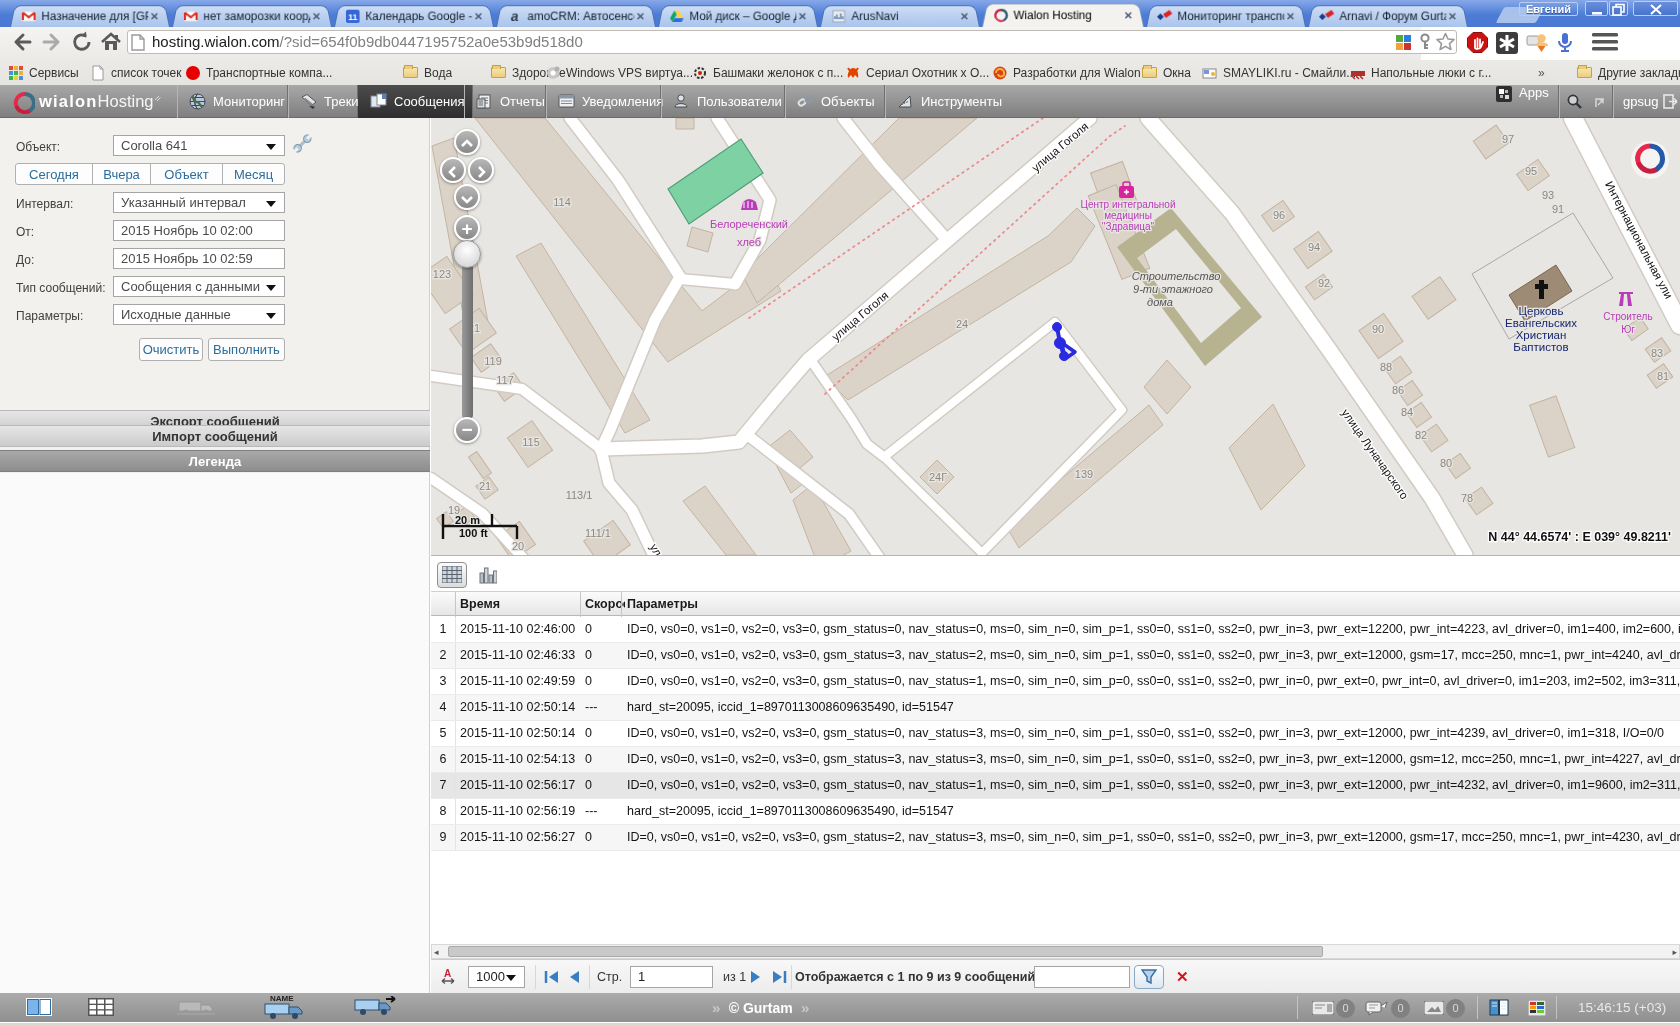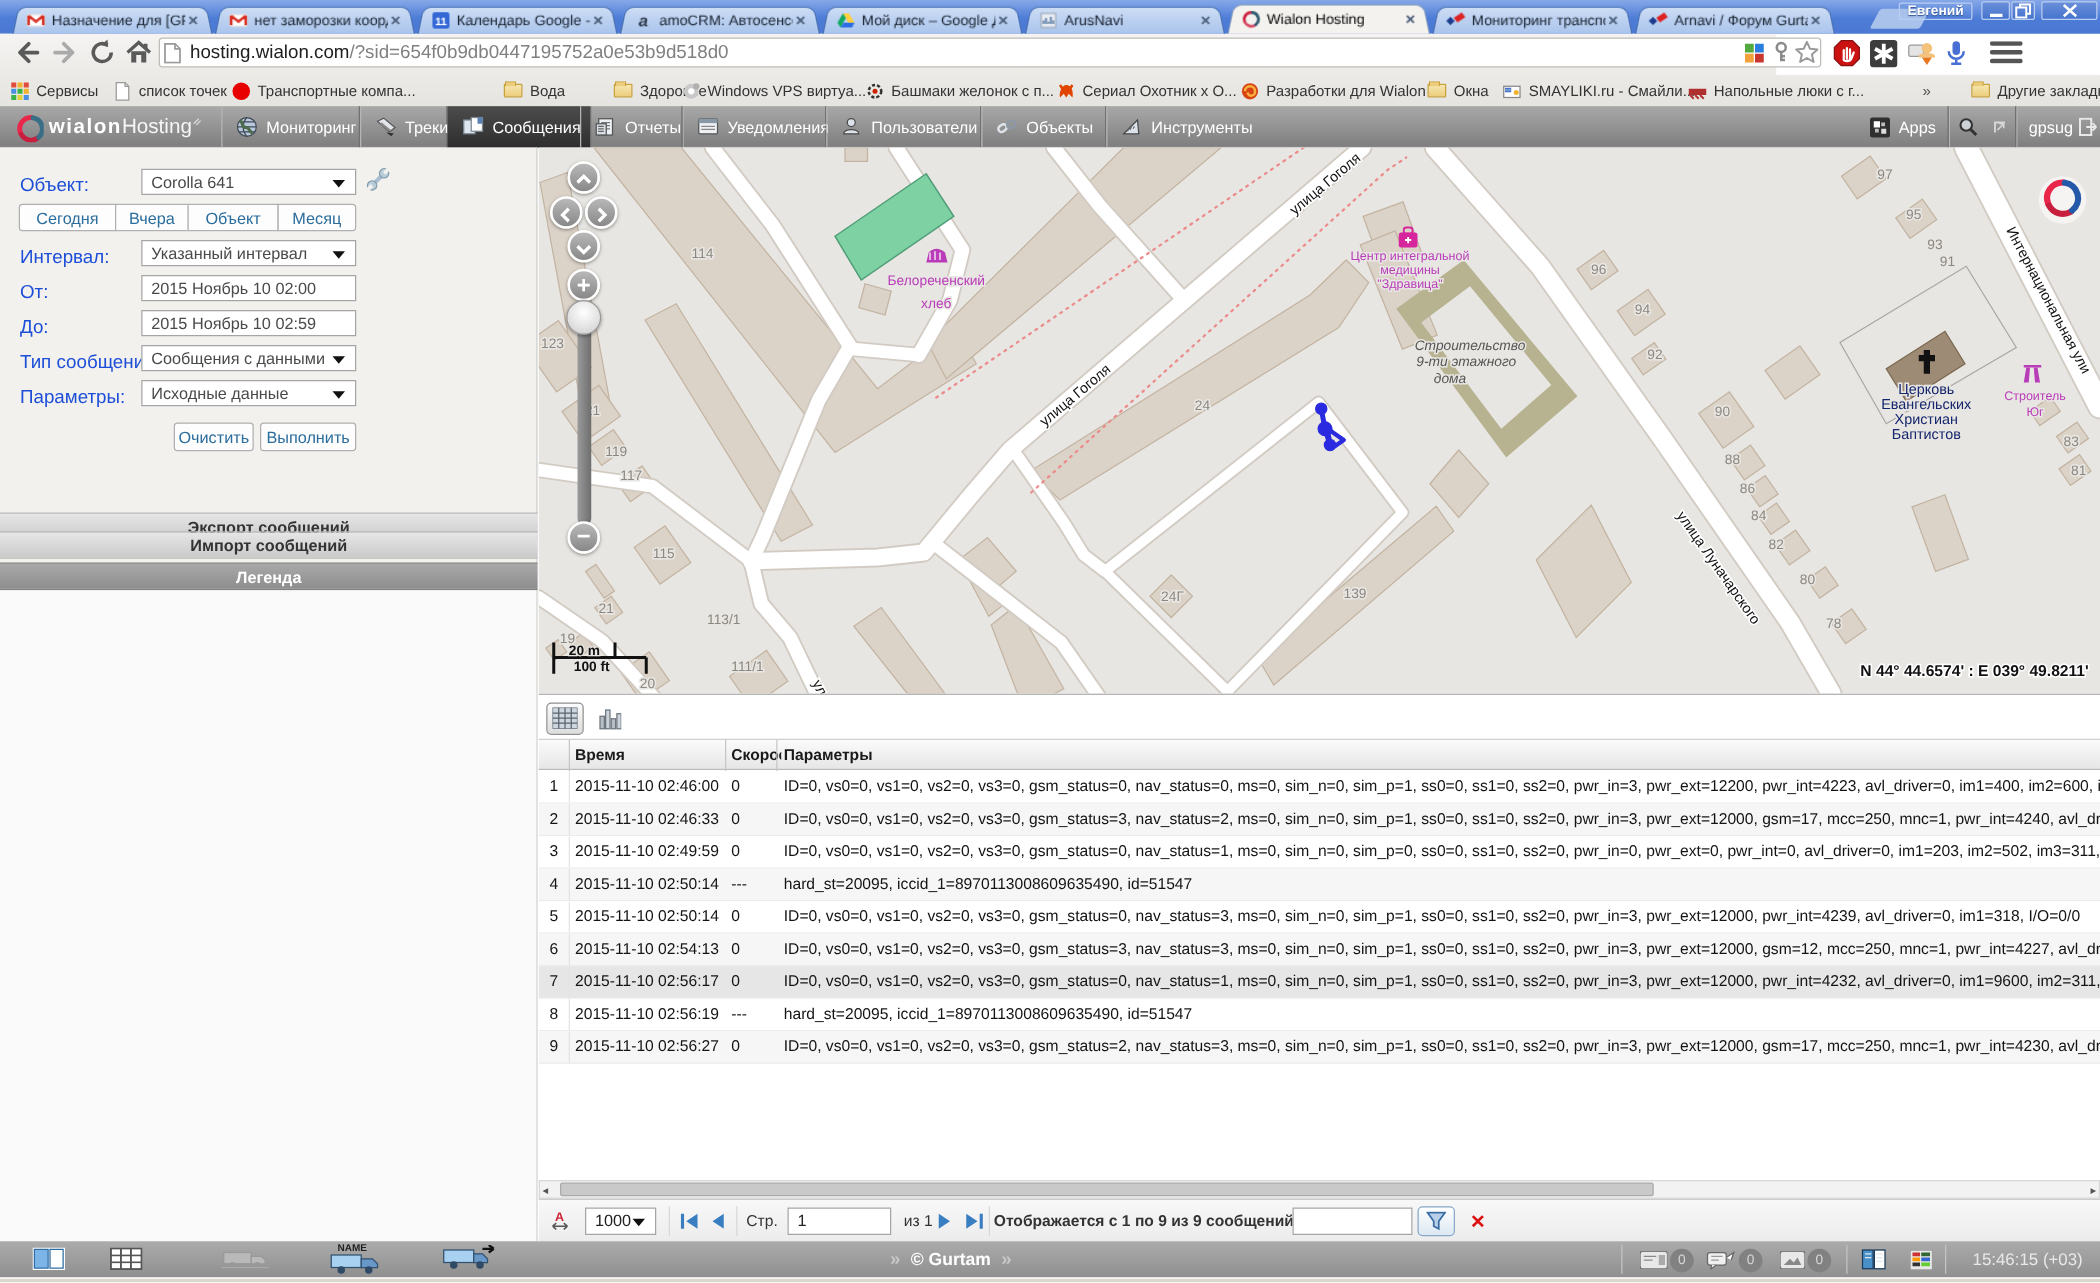--- a/index.html
+++ b/index.html
@@ -25,21 +25,21 @@
 .bm .bi{width:16px;height:16px;margin-right:5px;position:relative;flex:none;}
 .fold{display:inline-block;width:15px;height:11px;background:linear-gradient(#f7e7b2,#eccd7c);border:1px solid #c9a23e;border-radius:1px;position:relative;margin-top:2px;}
 .fold:before{content:"";position:absolute;left:0;top:-3px;width:7px;height:3px;background:#eccd7c;border:1px solid #c9a23e;border-bottom:none;border-radius:1px 1px 0 0;}
 
 #wnav{position:absolute;left:0;top:85px;width:1680px;height:33px;background:linear-gradient(#a8a8a8,#7f7f7f);border-bottom:1px solid #6a6a6a;}
 .witem{position:absolute;top:0;height:33px;display:flex;align-items:center;color:#fff;font-size:13px;border-right:1px solid #707070;box-shadow:inset 1px 0 0 #b5b5b5;padding:0 12px;}
 .witem.active{background:linear-gradient(#4c4c4c,#2e2e2e);box-shadow:none;}
 .wico{width:17px;height:17px;margin-right:7px;position:relative;flex:none;}
 
 #lpanel{position:absolute;left:0;top:118px;width:430px;height:875px;background:#f2f1ee;border-right:1px solid #cfcfcf;}
-.lbl{position:absolute;font-size:15px;color:#1d4ed8;}
+.lbl{position:absolute;font-size:12px;color:#404040;}
 .sel,.inp{position:absolute;left:113px;width:172px;height:21px;background:#fff;border:1px solid #a5a5a5;font-size:13px;color:#4a4a4a;line-height:19px;padding-left:7px;}
 .sel:after{content:"";position:absolute;right:8px;top:8px;border:5px solid transparent;border-top:6px solid #111;}
 .btn{position:absolute;background:#fdfdfd;border:1px solid #b0b0b0;color:#2b6d9d;font-size:13px;text-align:center;border-radius:3px;}
 .accbar{position:absolute;left:0;width:430px;height:22px;text-align:center;font-size:13px;font-weight:bold;color:#333;line-height:22px;background:linear-gradient(#e3e3e3,#c9c9c9);}
 
 #map{position:absolute;left:431px;top:118px;width:1249px;height:437px;background:#e8e6e2;overflow:hidden;}
 
 #msgs{position:absolute;left:431px;top:555px;width:1249px;height:438px;background:#fff;border-top:1px solid #b5b5b5;}
 .mrow{position:absolute;left:0;width:1249px;height:26px;font-size:12.5px;color:#141414;line-height:25px;white-space:nowrap;overflow:hidden;border-bottom:1px solid #ebebeb;}
 .mrow:after{content:"";position:absolute;left:24px;top:0;width:1px;height:26px;background:#e4e4e4;}
@@ -312,21 +312,21 @@
           <path d="M2 14 C2 9.5 14 9.5 14 14 Z" fill="#dde3ea" stroke="#4a4a4a"></path>
         </svg></span>Пользователи</div>
   <div class="witem" style="left:785px;width:100px;"><span class="wico"><svg width="17" height="17">
           <rect x="1.5" y="7" width="7" height="5" rx="2.5" transform="rotate(-35 5 9.5)" fill="none" stroke="#dfe4ea" stroke-width="2"></rect>
           <rect x="8.5" y="4" width="7" height="5" rx="2.5" transform="rotate(-35 12 6.5)" fill="none" stroke="#8f99a5" stroke-width="2"></rect>
         </svg></span>Объекты</div>
   <div class="witem" style="left:885px;width:120px;border-right:none;"><span class="wico"><svg width="17" height="17">
           <path d="M2 14 L13 3 L14 14 Z" fill="#dde3ea" stroke="#4a4a4a"></path>
           <path d="M5 12 L6 10 M7 11 L8 8.5 M9.5 10 L10.5 8" stroke="#666"></path>
         </svg></span>Инструменты</div>
-  <div style="position:absolute;left:1495px;top:0;height:33px;display:flex;align-items:center;color:#fff;font-size:13px;"><svg width="18" height="18" style="margin-right:6px;">
+  <div style="position:absolute;left:1495px;top:0;height:33px;display:flex;align-items:flex-start;color:#fff;font-size:13px;"><svg width="18" height="18" style="margin-right:6px;">
         <rect x="1" y="1" width="16" height="16" rx="2" fill="#2f2f2f"></rect>
         <rect x="4" y="4" width="5" height="5" fill="#fff"></rect>
         <rect x="10" y="5" width="3" height="3" fill="#bbb"></rect>
         <rect x="5" y="10" width="3" height="3" fill="#bbb"></rect>
         <rect x="10" y="10" width="4" height="4" fill="#ddd"></rect>
       </svg>Apps</div>
   <div style="position:absolute;left:1558px;top:0;width:32px;height:33px;border-left:1px solid #707070;box-shadow:inset 1px 0 0 #b5b5b5;"><svg width="18" height="18" style="margin:8px 7px;">
         <circle cx="7" cy="7" r="4.6" fill="#cdd2d7" stroke="#333" stroke-width="1.7"></circle>
         <path d="M10.5 10.5 L15 15" stroke="#333" stroke-width="2.4"></path>
       </svg></div>

